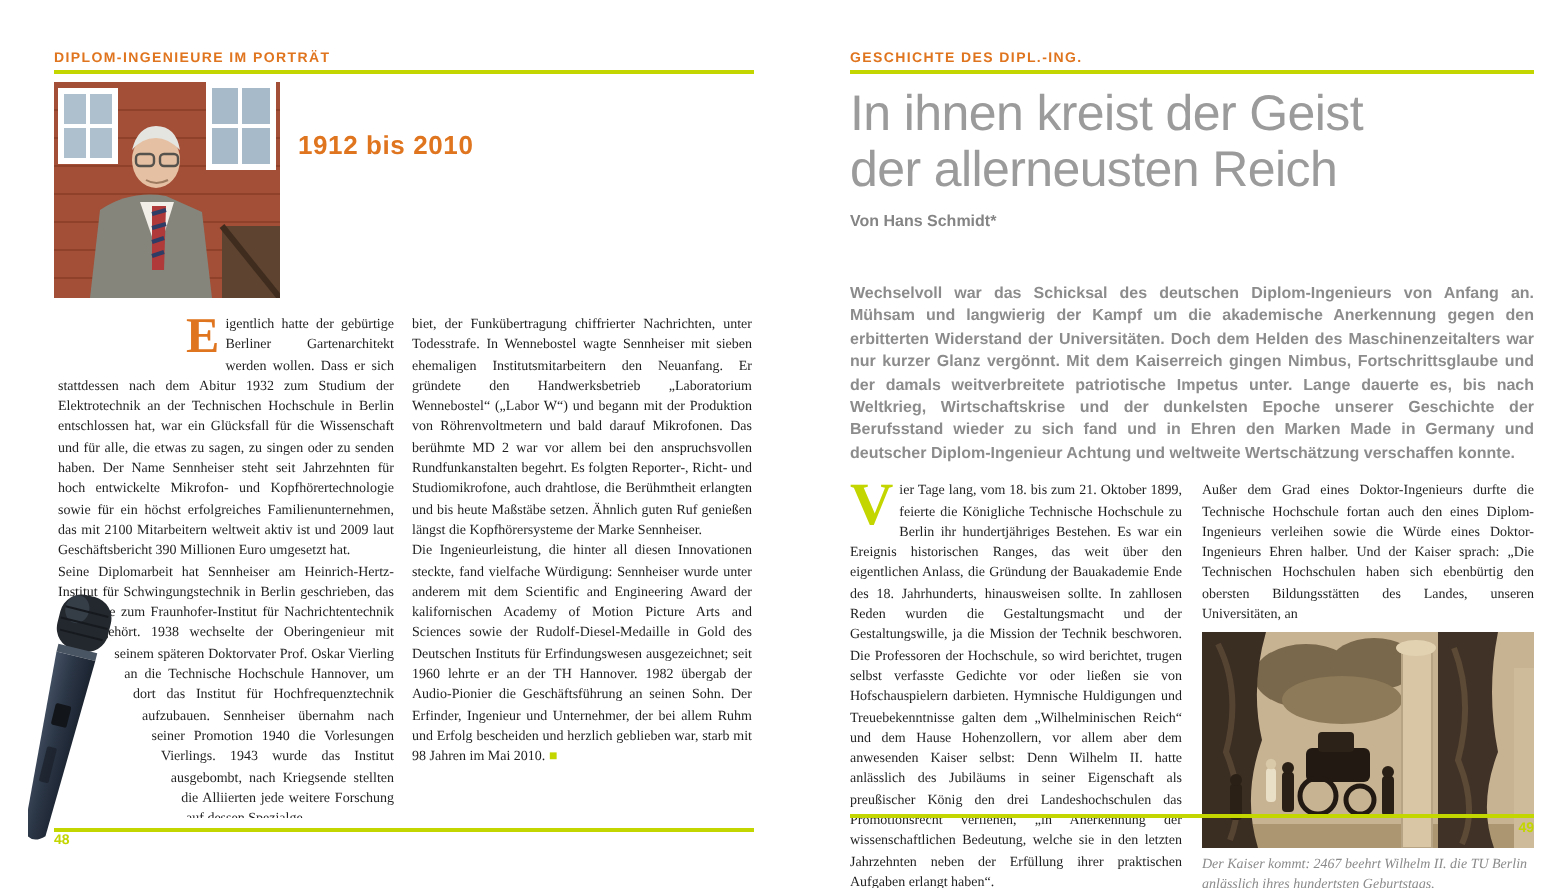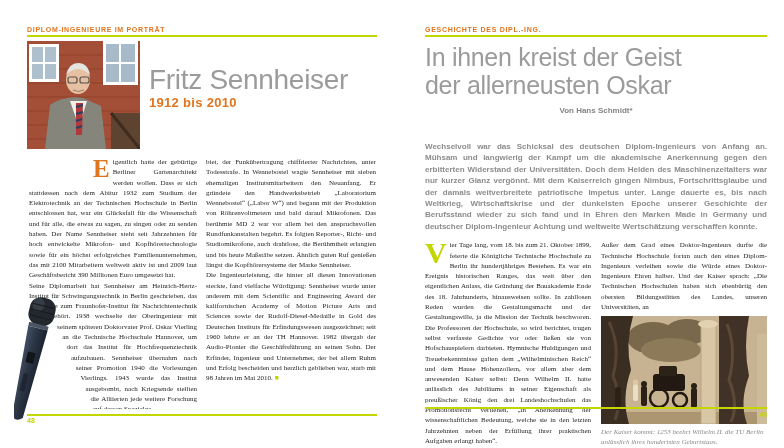--- a/index.html
+++ b/index.html
@@ -38,21 +38,21 @@
              shape-outside:polygon(0px 0px,2px 0px,2px 146px,18px 156px,32px 178px,
                                    44px 206px,56px 232px,66px 252px,0px 252px);}
   .end-mark{color:var(--green);font-size:7px;}
   .mic-art{position:absolute;left:14px;top:296px;width:82px;height:134px;z-index:5;pointer-events:none;}
 
   
   .page-right{position:absolute;left:425px;top:26px;width:342px;}
   .rp-title{font-family:"Liberation Sans",sans-serif;font-weight:400;font-size:25px;
             line-height:28px;color:var(--title-gray);letter-spacing:-0.3px;margin-top:6px;}
   .rp-byline{font-family:"Liberation Sans",sans-serif;font-size:8px;font-weight:bold;
-             color:#858585;margin-top:7px;text-align:center;}
+             color:#858585;margin-top:7px;}
   .rp-intro{font-family:"Liberation Sans",sans-serif;font-size:8px;font-weight:bold;
             line-height:11.4px;color:var(--intro-gray);text-align:justify;margin-top:26px;}
   .rp-cols{display:flex;gap:10px;margin-top:8px;height:204px;overflow:hidden;}
   .rcol{width:166px;overflow:hidden;}
   .rp-photo{display:block;width:166px;height:108px;margin-top:4px;}
   .photo-caption{font-size:7px;line-height:9.5px;font-style:italic;color:#8a8a8a;margin-top:4px;}
 
   
   .footer-rule-left{position:absolute;left:27px;top:414px;width:350px;height:2px;background:var(--green);}
   .footer-rule-right{position:absolute;left:425px;top:407px;width:342px;height:2px;background:var(--green);}
@@ -108,21 +108,20 @@
           <line x1="49" y1="80" x2="55" y2="78"></line>
             <line x1="49" y1="87" x2="55" y2="85"></line>
         </g>
         <ellipse cx="51" cy="39" rx="12" ry="14" fill="#e6c0a2"></ellipse>
         <path d="M39,34 Q42,22 51,22 Q61,22 63,34 Q57,28 51,28 Q44,28 39,34 Z" fill="#e4e4e0"></path>
         <rect x="41" y="36" width="9" height="6" rx="2" fill="none" stroke="#55514c" stroke-width="1.2"></rect>
         <rect x="53" y="36" width="9" height="6" rx="2" fill="none" stroke="#55514c" stroke-width="1.2"></rect>
         <path d="M46,49 Q51,52 57,49" stroke="#9c7a60" stroke-width="1" fill="none"></path>
       </svg>
       <div class="lp-titleblock">
-        <div class="lp-title">Fritz Sennheiser</div>
         <div class="lp-sub">1912 bis 2010</div>
       </div>
     </div>
 
     <div class="lp-cols">
       <div class="col">
         <div class="mic-float"></div>
         <p class="body-text"><span class="dropcap-orange">E</span><span>igentlich hatte der gebürtige Berliner Gartenarchitekt werden wollen. Dass er sich stattdessen nach dem Abitur 1932 zum Studium der Elektrotechnik an der Technischen Hochschule in Berlin entschlossen hat, war ein Glücksfall für die Wissenschaft und für alle, die etwas zu sagen, zu singen oder zu senden haben. Der Name Sennheiser steht seit Jahrzehnten für hoch entwickelte Mikrofon- und Kopfhörertechnologie sowie für ein höchst erfolgreiches Familienunternehmen, das mit 2100 Mitarbeitern weltweit aktiv ist und 2009 laut Geschäftsbericht 390 Millionen Euro umgesetzt hat.</span></p>
         <p class="body-text">Seine Diplomarbeit hat Sennheiser am Heinrich-Hertz-Institut für Schwingungstechnik in Berlin geschrieben, das heute zum Fraunhofer-Institut für Nachrichtentechnik gehört. 1938 wechselte der Oberingenieur mit seinem späteren Doktorvater Prof. Oskar Vierling an die Technische Hochschule Hannover, um dort das Institut für Hochfrequenztechnik aufzubauen. Sennheiser übernahm nach seiner Promotion 1940 die Vorlesungen Vierlings. 1943 wurde das Institut ausgebombt, nach Kriegsende stellten die Alliierten jede weitere Forschung auf dessen Spezialge-</p>
       </div>
@@ -155,21 +154,21 @@
       <rect x="26" y="80" width="5" height="18" rx="1" fill="#1a202a" opacity="0.7"></rect>
     </g>
   </svg>
 
   <div class="page-right">
     <div class="kicker">GESCHICHTE DES DIPL.-ING.</div>
     <div class="rule"></div>
 
     <div class="rp-title">
       <div>In ihnen kreist der Geist</div>
-      <div>der allerneusten Oskar</div>
+      <div>der allerneusten Reich</div>
     </div>
     <div class="rp-byline">Von Hans Schmidt*</div>
     <p class="rp-intro">Wechselvoll war das Schicksal des deutschen Diplom-Ingenieurs von Anfang an. Mühsam und langwierig der Kampf um die akademische Anerkennung gegen den erbitterten Widerstand der Universitäten. Doch dem Helden des Maschinenzeitalters war nur kurzer Glanz vergönnt. Mit dem Kaiserreich gingen Nimbus, Fortschrittsglaube und der damals weitverbreitete patriotische Impetus unter. Lange dauerte es, bis nach Weltkrieg, Wirtschaftskrise und der dunkelsten Epoche unserer Geschichte der Berufsstand wieder zu sich fand und in Ehren den Marken Made in Germany und deutscher Diplom-Ingenieur Achtung und weltweite Wertschätzung verschaffen konnte.</p>
 
     <div class="rp-cols">
       <div class="rcol">
         <p class="body-text"><span class="dropcap-green">V</span><span>ier Tage lang, vom 18. bis zum 21. Oktober 1899, feierte die Königliche Technische Hochschule zu Berlin ihr hundertjähriges Bestehen. Es war ein Ereignis historischen Ranges, das weit über den eigentlichen Anlass, die Gründung der Bauakademie Ende des 18. Jahrhunderts, hinausweisen sollte. In zahllosen Reden wurden die Gestaltungsmacht und der Gestaltungswille, ja die Mission der Technik beschworen. Die Professoren der Hochschule, so wird berichtet, trugen selbst verfasste Gedichte vor oder ließen sie von Hofschauspielern darbieten. Hymnische Huldigungen und Treuebekenntnisse galten dem „Wilhelminischen Reich“ und dem Hause Hohenzollern, vor allem aber dem anwesenden Kaiser selbst: Denn Wilhelm II. hatte anlässlich des Jubiläums in seiner Eigenschaft als preußischer König den drei Landeshochschulen das Promotionsrecht verliehen, „in Anerkennung der wissenschaftlichen Bedeutung, welche sie in den letzten Jahrzehnten neben der Erfüllung ihrer praktischen Aufgaben erlangt haben“.</span></p>
       </div>
       <div class="rcol">
         <p class="body-text">Außer dem Grad eines Doktor-Ingenieurs durfte die Technische Hochschule fortan auch den eines Diplom-Ingenieurs verleihen sowie die Würde eines Doktor-Ingenieurs Ehren halber. Und der Kaiser sprach: „Die Technischen Hochschulen haben sich ebenbürtig den obersten Bildungsstätten des Landes, unseren Universitäten, an</p>
@@ -203,21 +202,21 @@
             <rect x="90" y="72" width="6" height="20" rx="2"></rect>
               <circle cx="93" cy="70" r="3"></circle>
             <rect x="14" y="76" width="6" height="18" rx="2"></rect>
               <circle cx="17" cy="74" r="3"></circle>
           </g>
           <g fill="#e9dfc6">
             <rect x="32" y="68" width="5" height="17" rx="2"></rect>
               <circle cx="34.5" cy="66" r="2.6" fill="#d9c9a9"></circle>
           </g>
         </svg>
-        <p class="photo-caption">Der Kaiser kommt: 1253 beehrt Wilhelm II. die TU Berlin anlässlich ihres hundertsten Geburtstags.</p>
+        <p class="photo-caption">Der Kaiser kommt: 2467 beehrt Wilhelm II. die TU Berlin anlässlich ihres hundertsten Geburtstags.</p>
       </div>
     </div>
   </div>
 
   <div class="footer-rule-left"></div>
   <div class="footer-rule-right"></div>
   <div class="pageno pageno-left">48</div>
   <div class="pageno pageno-right">49</div>
 
 </div>

